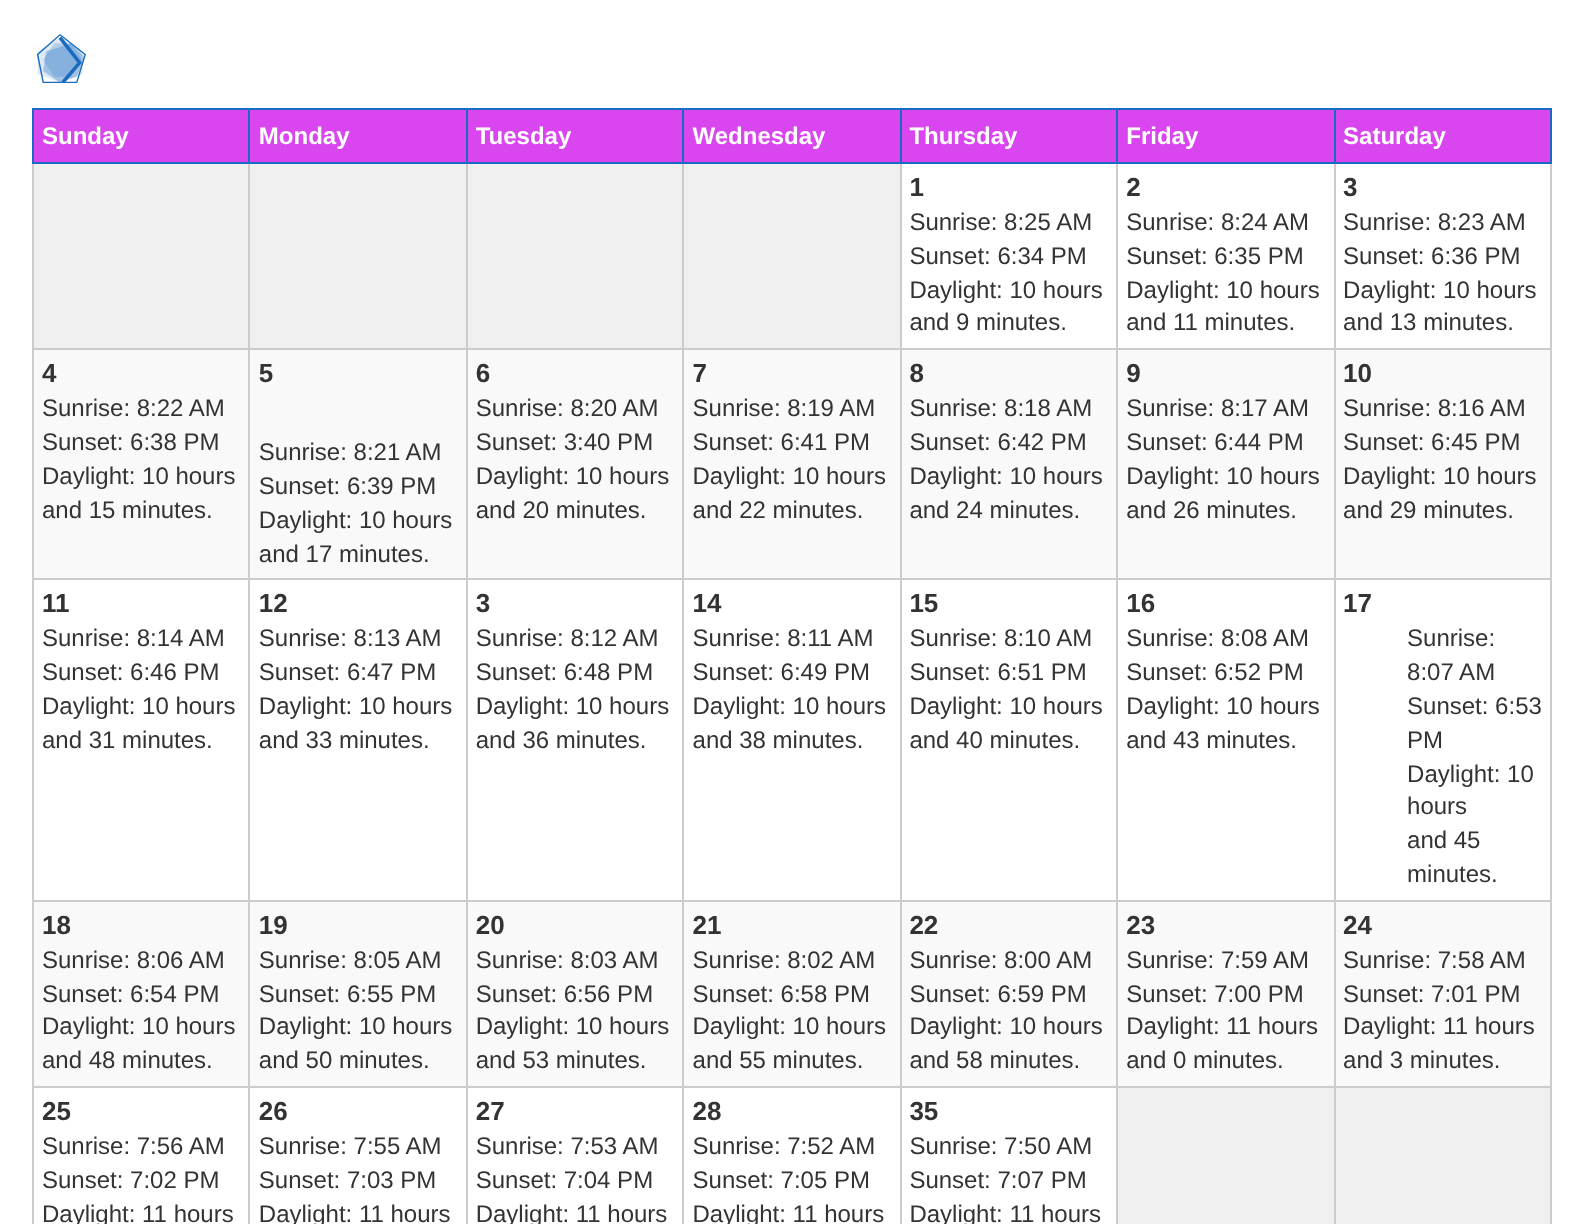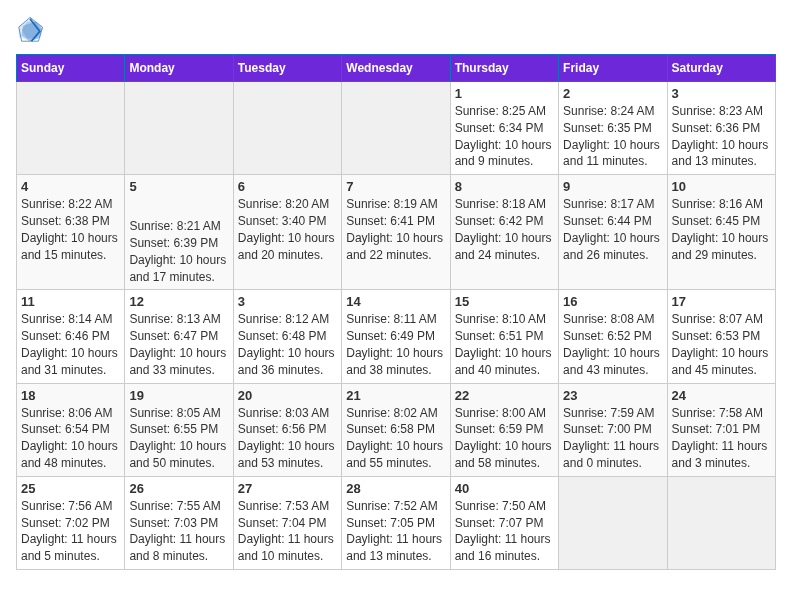--- a/index.html
+++ b/index.html
@@ -36,21 +36,21 @@
     .calendar-subtitle {
       font-size: 15px;
       color: #333;
     }
     table {
       width: 100%;
       border-collapse: collapse;
       font-size: 11px;
     }
     thead tr th {
-      background: #6d28d9;
+      background: #d946ef;
       color: #fff;
       padding: 6px 4px;
       text-align: left;
       font-size: 12px;
       font-weight: bold;
       border: 1px solid #1a6bbf;
     }
     tbody tr td {
       border: 1px solid #ccc;
       padding: 4px 4px;
@@ -232,21 +232,21 @@
         </td>
         <td>
           <div class="day-number">16</div>
           <div class="day-info" style="white-space: pre-line;">Sunrise: 8:08 AM
 Sunset: 6:52 PM
 Daylight: 10 hours
 and 43 minutes.</div>
         </td>
         <td>
           <div class="day-number">17</div>
-          <div class="day-info" style="white-space: pre-line;">Sunrise: 8:07 AM
+          <div class="day-info" style="white-space: pre-line; margin-left: 32px;">Sunrise: 8:07 AM
 Sunset: 6:53 PM
 Daylight: 10 hours
 and 45 minutes.</div>
         </td>
       </tr>
       <tr>
         <td>
           <div class="day-number">18</div>
           <div class="day-info" style="white-space: pre-line;">Sunrise: 8:06 AM
 Sunset: 6:54 PM
@@ -319,21 +319,21 @@
 and 10 minutes.</div>
         </td>
         <td>
           <div class="day-number">28</div>
           <div class="day-info" style="white-space: pre-line;">Sunrise: 7:52 AM
 Sunset: 7:05 PM
 Daylight: 11 hours
 and 13 minutes.</div>
         </td>
         <td>
-          <div class="day-number">40</div>
+          <div class="day-number">35</div>
           <div class="day-info" style="white-space: pre-line;">Sunrise: 7:50 AM
 Sunset: 7:07 PM
 Daylight: 11 hours
 and 16 minutes.</div>
         </td>
         <td class="empty-cell"></td>
         <td class="empty-cell"></td>
       </tr>
     </tbody>
 </table>

